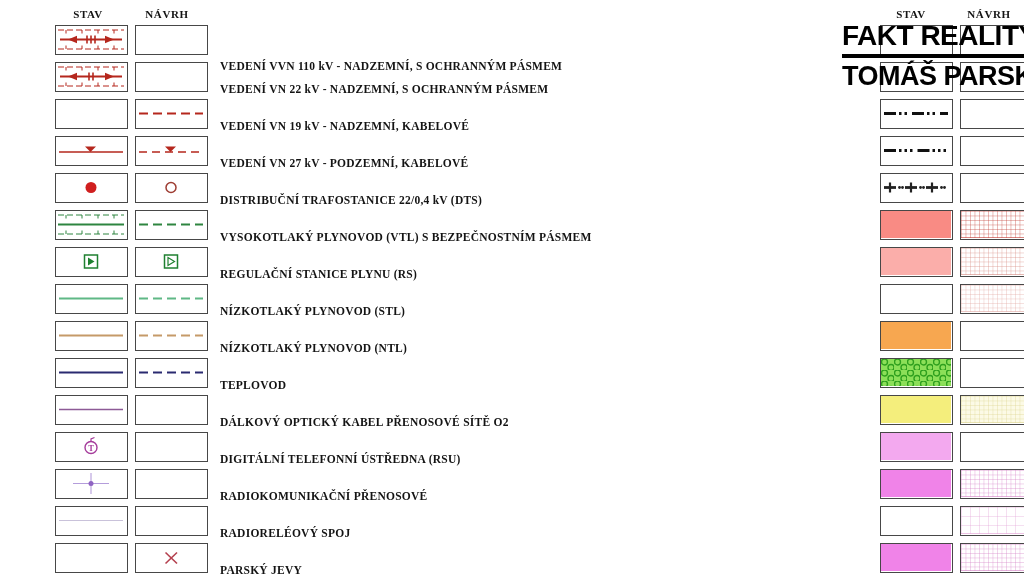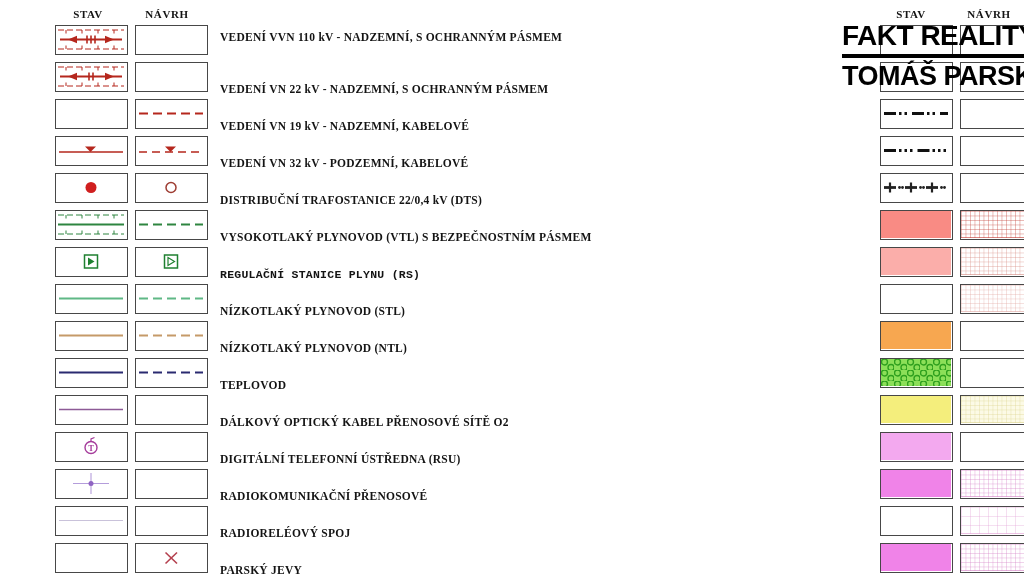--- a/index.html
+++ b/index.html
@@ -43,21 +43,21 @@
           <line x1="58" y1="23" x2="58" y2="19.5" stroke="#b5271d" stroke-width="1"></line>
           <line x1="4" y1="13.5" x2="66" y2="13.5" stroke="#b5271d" stroke-width="1.8"></line>
           <polygon points="12,13.5 21,9.8 21,17.2" fill="#b5271d"></polygon>
           <polygon points="58,13.5 49,9.8 49,17.2" fill="#b5271d"></polygon>
           <line x1="31" y1="9.5" x2="31" y2="17.5" stroke="#b5271d" stroke-width="1.6"></line>
           <line x1="35" y1="9.5" x2="35" y2="17.5" stroke="#b5271d" stroke-width="1.6"></line>
           <line x1="39" y1="9.5" x2="39" y2="17.5" stroke="#b5271d" stroke-width="1.6"></line>
         </svg>
       </div>
       <div class="lbox" style="left: 135px; top: 25px;"></div>
-      <div class="llabel" style="top: 31px;">VEDENÍ VVN 110 kV - NADZEMNÍ, S OCHRANNÝM PÁSMEM</div>
+      <div class="llabel" style="top: 60px;">VEDENÍ VVN 110 kV - NADZEMNÍ, S OCHRANNÝM PÁSMEM</div>
       <div class="lbox" style="left: 55px; top: 62px;">
         <svg width="70" height="27" viewBox="0 0 70 27" xmlns="http://www.w3.org/2000/svg">
           <line x1="2" y1="4" x2="68" y2="4" stroke="#b5271d" stroke-width="1" stroke-dasharray="6 3"></line>
           <line x1="10" y1="4" x2="10" y2="7.5" stroke="#b5271d" stroke-width="1"></line>
           <line x1="26" y1="4" x2="26" y2="7.5" stroke="#b5271d" stroke-width="1"></line>
           <line x1="42" y1="4" x2="42" y2="7.5" stroke="#b5271d" stroke-width="1"></line>
           <line x1="58" y1="4" x2="58" y2="7.5" stroke="#b5271d" stroke-width="1"></line>
           <line x1="2" y1="23" x2="68" y2="23" stroke="#b5271d" stroke-width="1" stroke-dasharray="6 3"></line>
           <line x1="10" y1="23" x2="10" y2="19.5" stroke="#b5271d" stroke-width="1"></line>
           <line x1="26" y1="23" x2="26" y2="19.5" stroke="#b5271d" stroke-width="1"></line>
@@ -84,21 +84,21 @@
           <line x1="3" y1="15" x2="67" y2="15" stroke="#b5271d" stroke-width="1.6"></line>
                  <polygon points="29,9.5 40,9.5 34.5,15" fill="#b5271d"></polygon>
         </svg>
       </div>
       <div class="lbox" style="left: 135px; top: 136px;">
         <svg width="70" height="27" viewBox="0 0 70 27" xmlns="http://www.w3.org/2000/svg">
           <line x1="3" y1="15" x2="67" y2="15" stroke="#b5271d" stroke-width="1.6" stroke-dasharray="8 5"></line>
                  <polygon points="29,9.5 40,9.5 34.5,15" fill="#b5271d"></polygon>
         </svg>
       </div>
-      <div class="llabel" style="top: 157px;">VEDENÍ   VN  32 kV - PODZEMNÍ, KABELOVÉ</div>
+      <div class="llabel" style="top: 157px;">VEDENÍ   VN  27 kV - PODZEMNÍ, KABELOVÉ</div>
       <div class="lbox" style="left: 55px; top: 173px;">
         <svg width="70" height="27" viewBox="0 0 70 27" xmlns="http://www.w3.org/2000/svg">
           <circle cx="35" cy="13.5" r="5.5" fill="#d01f1f"></circle>
         </svg>
       </div>
       <div class="lbox" style="left: 135px; top: 173px;">
         <svg width="70" height="27" viewBox="0 0 70 27" xmlns="http://www.w3.org/2000/svg">
           <circle cx="35" cy="13.5" r="5" fill="none" stroke="#9e3d33" stroke-width="1.5"></circle>
         </svg>
       </div>
@@ -129,21 +129,21 @@
           <rect x="28.5" y="7" width="13" height="13" fill="#fff" stroke="#1f8030" stroke-width="1.5"></rect>
           <polygon points="32,9.5 32,17.5 38.5,13.5" fill="#1f8030"></polygon>
         </svg>
       </div>
       <div class="lbox" style="left: 135px; top: 247px;">
         <svg width="70" height="27" viewBox="0 0 70 27" xmlns="http://www.w3.org/2000/svg">
           <rect x="28.5" y="7" width="13" height="13" fill="#fff" stroke="#1f8030" stroke-width="1.5"></rect>
           <polygon points="32,9.5 32,17.5 38.5,13.5" fill="#fff" stroke="#1f8030" stroke-width="1.2"></polygon>
         </svg>
       </div>
-      <div class="llabel" style="top: 268px; font-family: Liberation Mono, monospace;">REGULAČNÍ STANICE PLYNU (RS)</div>
+      <div class="llabel" style="top: 268px;">REGULAČNÍ STANICE PLYNU (RS)</div>
       <div class="lbox" style="left: 55px; top: 284px;">
         <svg width="70" height="27" viewBox="0 0 70 27" xmlns="http://www.w3.org/2000/svg">
           <line x1="3" y1="13.5" x2="67" y2="13.5" stroke="#5fb885" stroke-width="1.8"></line>
         </svg>
       </div>
       <div class="lbox" style="left: 135px; top: 284px;">
         <svg width="70" height="27" viewBox="0 0 70 27" xmlns="http://www.w3.org/2000/svg">
           <line x1="3" y1="13.5" x2="67" y2="13.5" stroke="#5fb885" stroke-width="1.8" stroke-dasharray="9 5"></line>
         </svg>
       </div>

